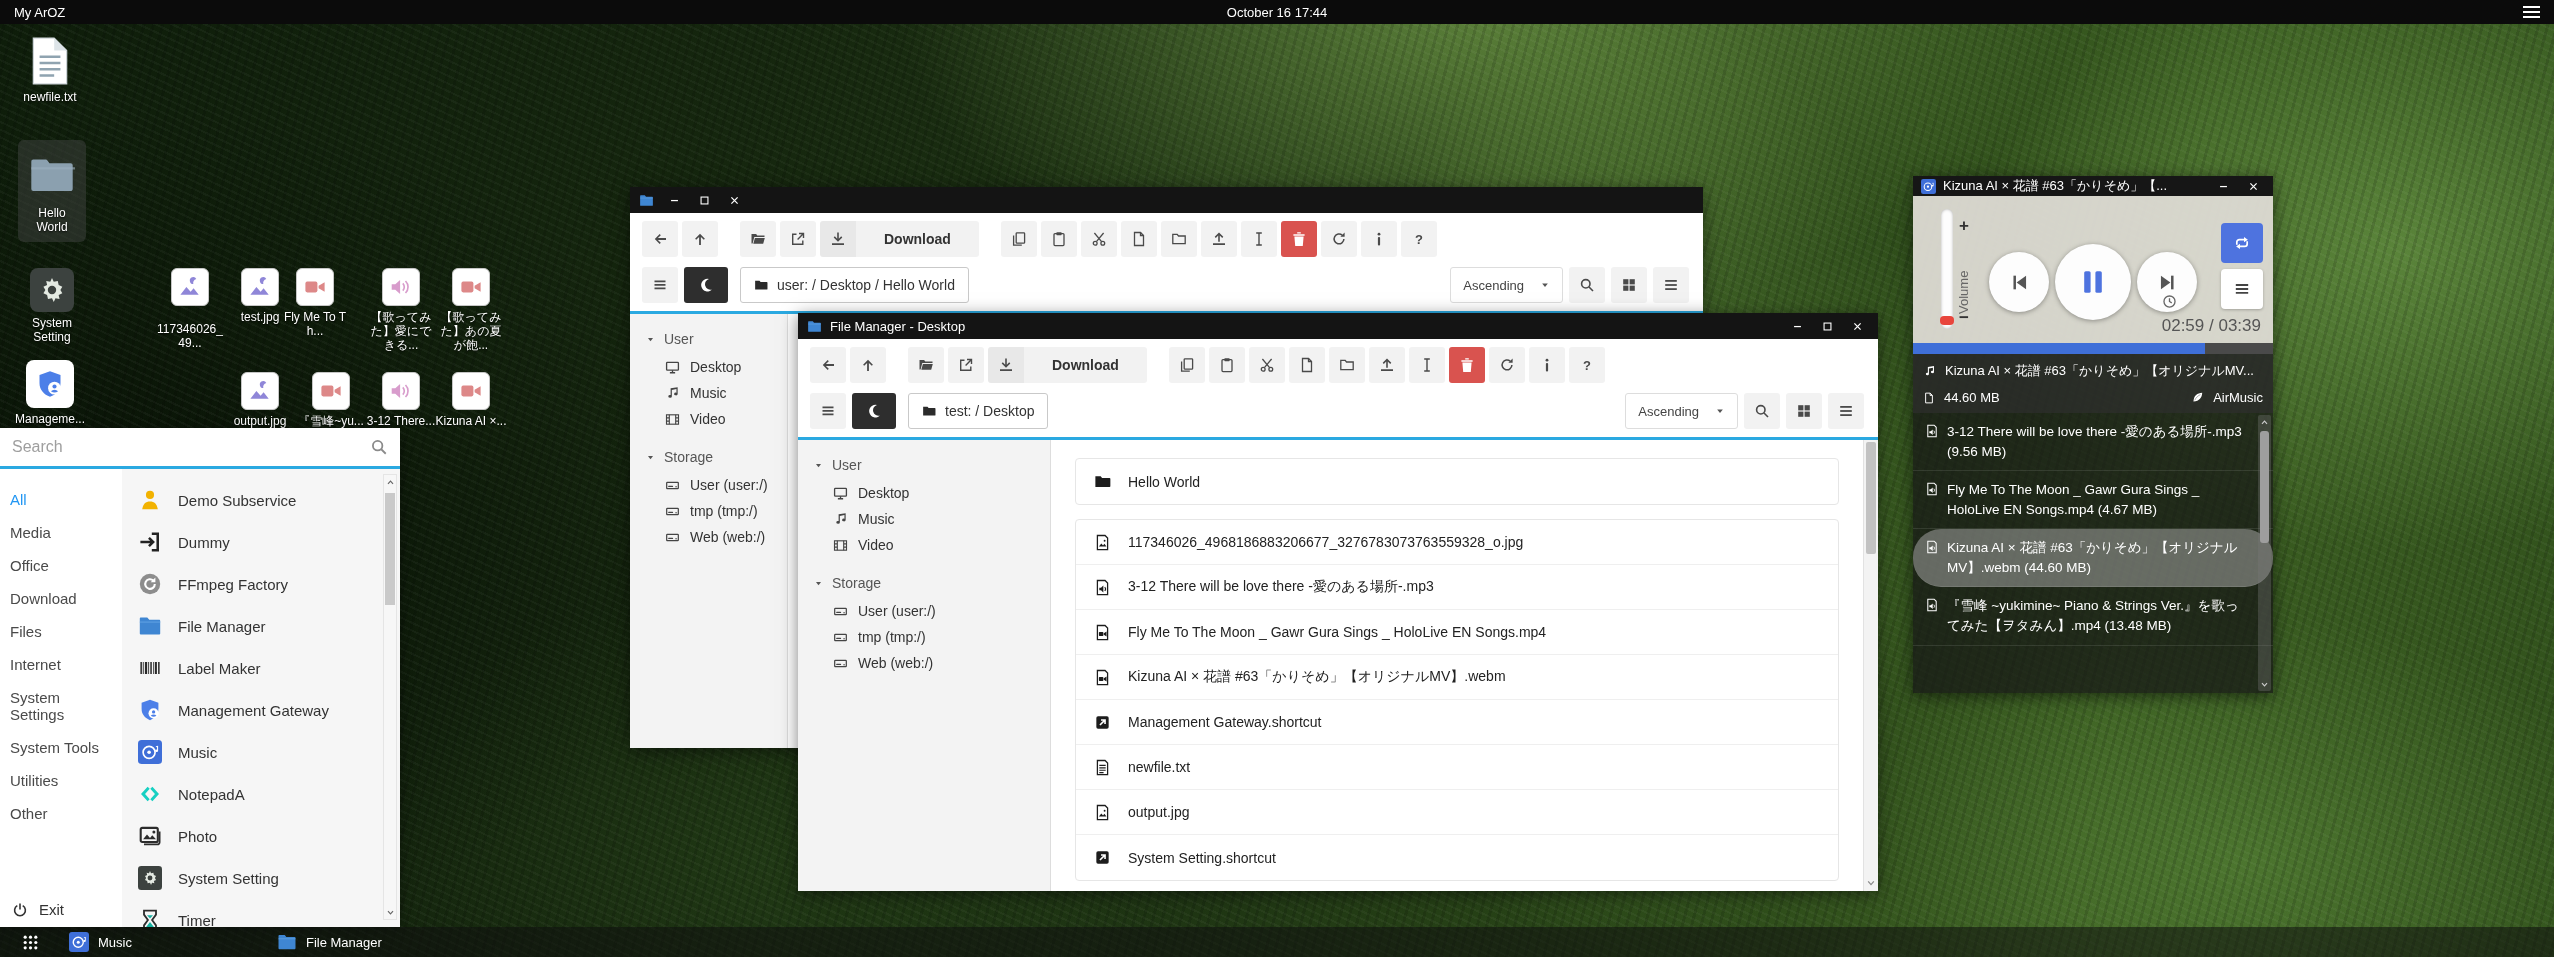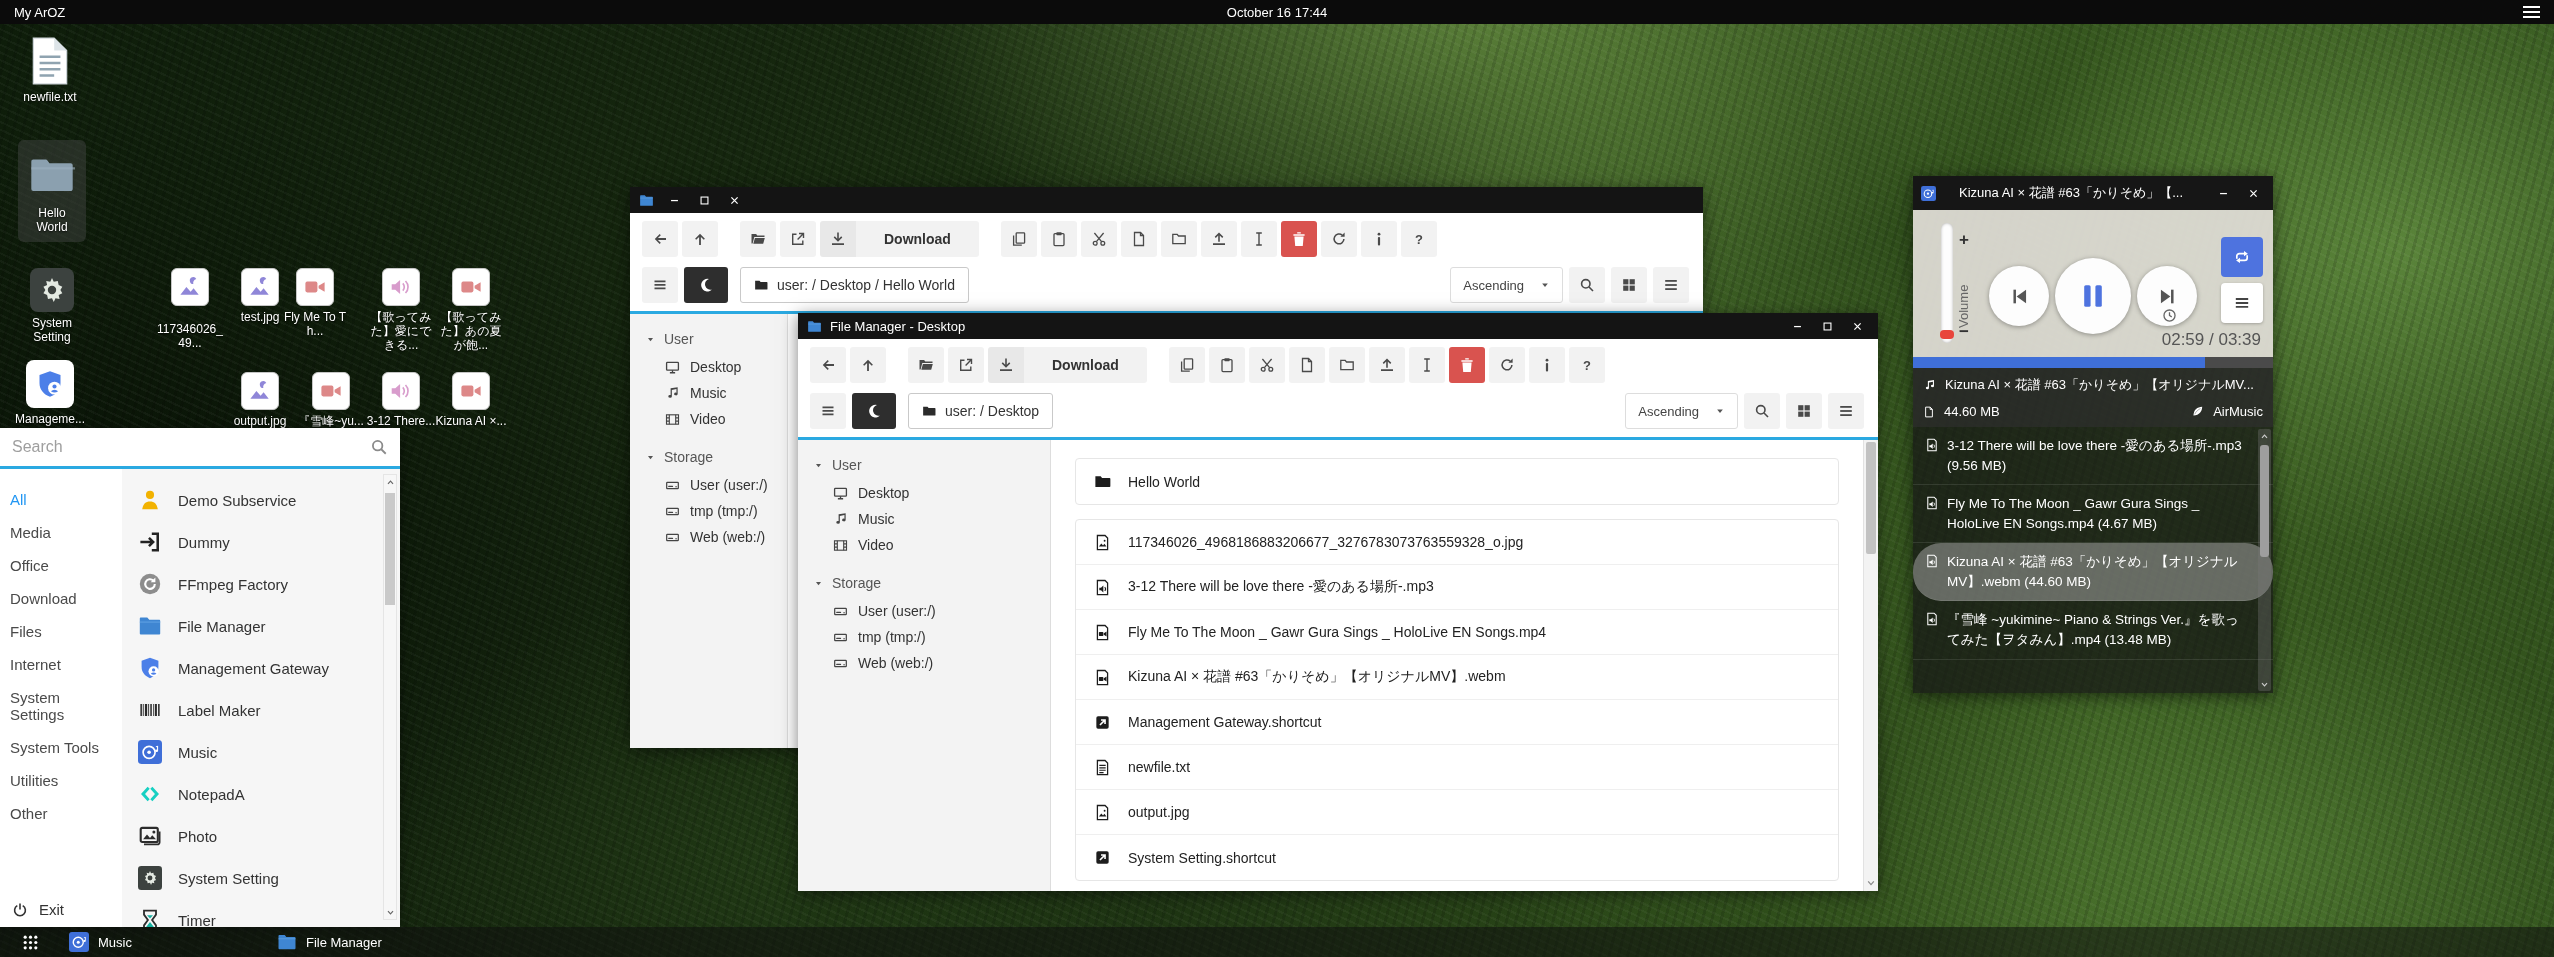--- a/index.html
+++ b/index.html
@@ -118,21 +118,21 @@
     z-index:40; display:flex; align-items:center; color:#fff; }
   #tgrid { margin-left:22px; font-size:17px; color:#fff; cursor:pointer; display:inline-flex; }
   .tbitem { display:flex; align-items:center; gap:9px; margin-left:30px; cursor:pointer; }
   .tbitem .ic { font-size:20px; }
   .tbitem .lbl { font-size:13px; color:#fff; }
   .tbitem.fm { margin-left:145px; }
 
   
   #music { position:absolute; left:1913px; top:176px; width:360px; height:517px; z-index:15;
     box-shadow:0 3px 16px rgba(0,0,0,.55); display:flex; flex-direction:column; }
-  .mtbar { height:34px; background:#161616; display:flex; align-items:center; gap:23px; padding:0 8px; color:#fff; flex:0 0 auto; }
+  .mtbar { height:20px; background:#161616; display:flex; align-items:center; gap:7px; padding:0 8px; color:#fff; flex:0 0 auto; }
   .mtbar .ttl { font-size:13px; flex:1; overflow:hidden; white-space:nowrap; text-overflow:ellipsis; }
   .mtbar .ic.app { font-size:15px; }
   .mplayer { height:147px; background:rgba(223,220,214,.94); position:relative; flex:0 0 auto; }
   .mvol-track { position:absolute; left:28px; top:13px; width:12px; height:120px; background:#fdfdfd; border-radius:6px;
     box-shadow:inset 0 0 3px rgba(0,0,0,.3); cursor:pointer; }
   .mvol-handle { position:absolute; left:-1px; width:14px; height:9px; background:#e8453c; border-radius:4px; cursor:pointer; }
   .mvol-plus { position:absolute; left:46px; top:20px; font-size:17px; font-weight:bold; color:#333; cursor:pointer; }
   .mvol-label { position:absolute; left:43px; top:46px; height:72px; writing-mode:vertical-rl; transform:rotate(180deg);
     font-size:13px; color:#666; }
   .mvol-minus { position:absolute; left:46px; top:112px; font-size:17px; font-weight:bold; color:#333; cursor:pointer; }
@@ -385,43 +385,43 @@
             <span class="ic" style="font-size: 24px;">
               <svg viewBox="0 0 16 16">
                 <path fill="#3f86d2" d="M1.2 3c0-.4.3-.7.7-.7h4.3l1.3 1.6h6.6c.4 0 .7.3.7.7v8.4c0 .4-.3.7-.7.7H1.9a.7.7 0 0 1-.7-.7z"></path>
                 <path fill="#6aa9e8" opacity="0.55" d="M1.2 4.9h13.6v1H1.2z"></path>
               </svg>
             </span>
             <span class="lbl">File Manager</span>
           </div>
           <div class="sm-app">
             <span class="ic" style="font-size: 24px;">
-              <svg viewBox="0 0 16 16">
-                <path fill="#4c7fe8" d="M8 1.2 13.6 3.2v4.2c0 3.6-2.3 6.1-5.6 7.4C4.7 13.5 2.4 11 2.4 7.4V3.2z"></path>
-                <circle cx="10.4" cy="10.2" r="3.4" fill="#fff"></circle>
-                <circle cx="10.4" cy="9.3" r="1.1" fill="#4c7fe8"></circle>
-                <path d="M8.5 11.9a2.6 2.6 0 0 1 3.8 0 3.4 3.4 0 0 1-3.8 0z" fill="#4c7fe8"></path>
-              </svg>
-            </span>
-            <span class="lbl">Management Gateway</span>
-          </div>
-          <div class="sm-app">
-            <span class="ic" style="font-size: 24px;">
               <svg viewBox="0 0 16 16" fill="#2a2a2a">
                 <rect x="1.6" y="4" width="1" height="8"></rect>
                 <rect x="3.2" y="4" width="0.6" height="8"></rect>
                 <rect x="4.6" y="4" width="1.5" height="8"></rect>
                 <rect x="6.8" y="4" width="0.6" height="8"></rect>
                 <rect x="8.2" y="4" width="1" height="8"></rect>
                 <rect x="10" y="4" width="0.5" height="8"></rect>
                 <rect x="11.2" y="4" width="1.4" height="8"></rect>
                 <rect x="13.4" y="4" width="1" height="8"></rect>
               </svg>
             </span>
             <span class="lbl">Label Maker</span>
+          </div>
+          <div class="sm-app">
+            <span class="ic" style="font-size: 24px;">
+              <svg viewBox="0 0 16 16">
+                <path fill="#4c7fe8" d="M8 1.2 13.6 3.2v4.2c0 3.6-2.3 6.1-5.6 7.4C4.7 13.5 2.4 11 2.4 7.4V3.2z"></path>
+                <circle cx="10.4" cy="10.2" r="3.4" fill="#fff"></circle>
+                <circle cx="10.4" cy="9.3" r="1.1" fill="#4c7fe8"></circle>
+                <path d="M8.5 11.9a2.6 2.6 0 0 1 3.8 0 3.4 3.4 0 0 1-3.8 0z" fill="#4c7fe8"></path>
+              </svg>
+            </span>
+            <span class="lbl">Management Gateway</span>
           </div>
           <div class="sm-app">
             <span class="ic" style="font-size: 24px;">
               <svg viewBox="0 0 16 16">
                 <rect width="16" height="16" rx="2.4" fill="#3f6fd8"></rect>
                 <circle cx="7.4" cy="8.2" r="4" fill="none" stroke="#fff" stroke-width="1.1"></circle>
                 <circle cx="7.4" cy="8.2" r="1.2" fill="#fff"></circle>
                 <path fill="#fff" d="M11.7 4.2l1.7-.3v3.3a1 0.8 0 1 1-.7-.76V5z"></path>
               </svg>
             </span>
@@ -1016,21 +1016,21 @@
               <path fill="currentColor" d="M11 2A6.3 6.3 0 1 0 14 12.5 5.4 5.4 0 0 1 11 2z"></path>
             </svg>
           </span>
         </div>
         <div class="crumb">
           <span class="ic" style="font-size: 14px;">
             <svg viewBox="0 0 16 16">
               <path fill="currentColor" d="M1.3 3.1h5l1.3 1.6h7.1c.4 0 .7.3.7.7v7.1c0 .4-.3.7-.7.7H1.3z"></path>
             </svg>
           </span>
-          <span>user: / Desktop</span>
+          <span>test: / Desktop</span>
         </div>
         <div class="sortbox">
           <span>Ascending</span>
           <span class="ic" style="font-size: 10px;">
             <svg viewBox="0 0 16 16">
               <path fill="currentColor" d="M3.5 5.5h9L8 11z"></path>
             </svg>
           </span>
         </div>
         <div class="tb">

